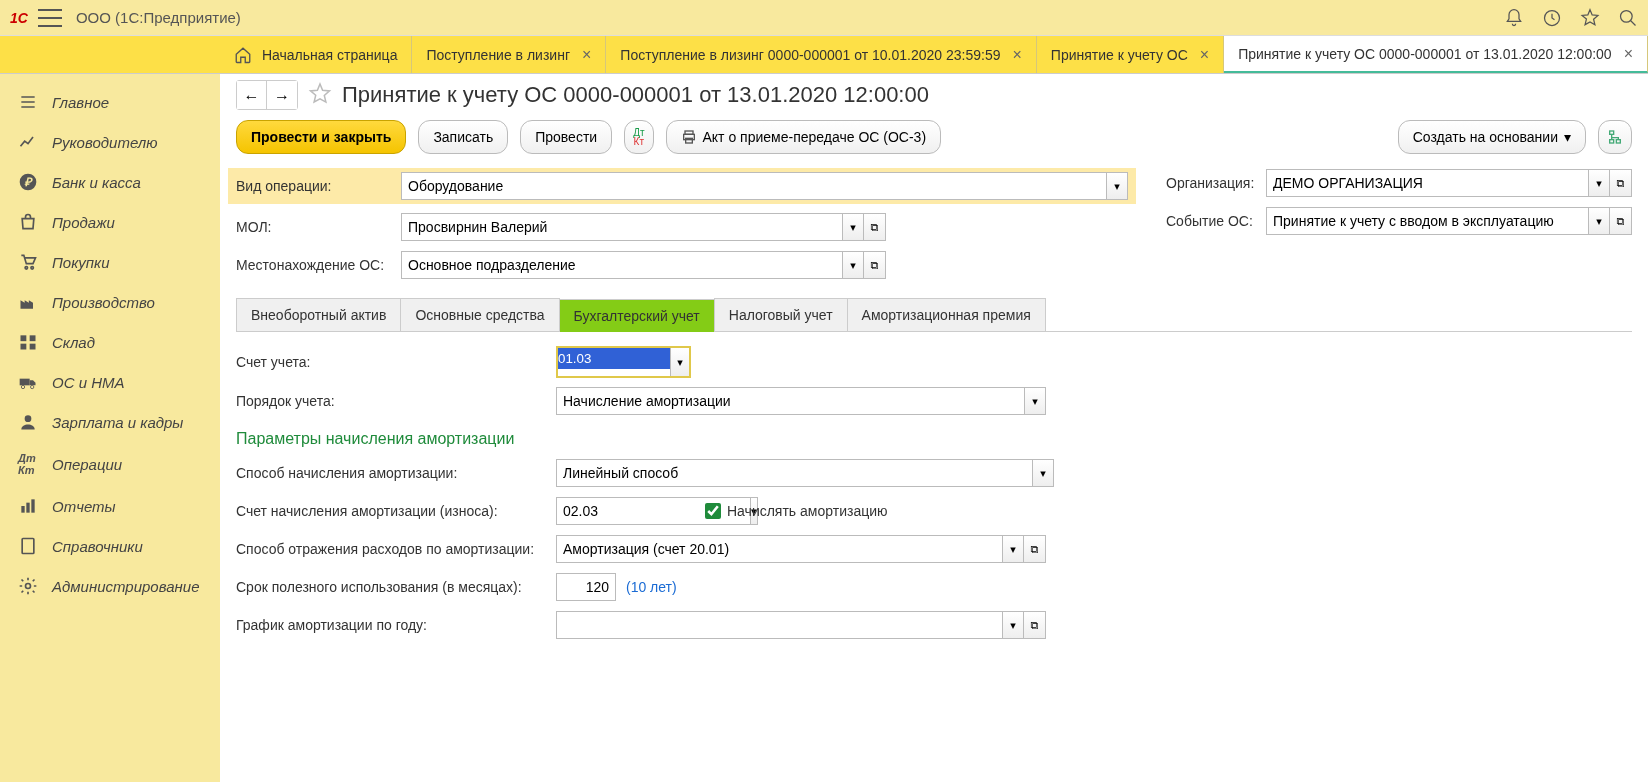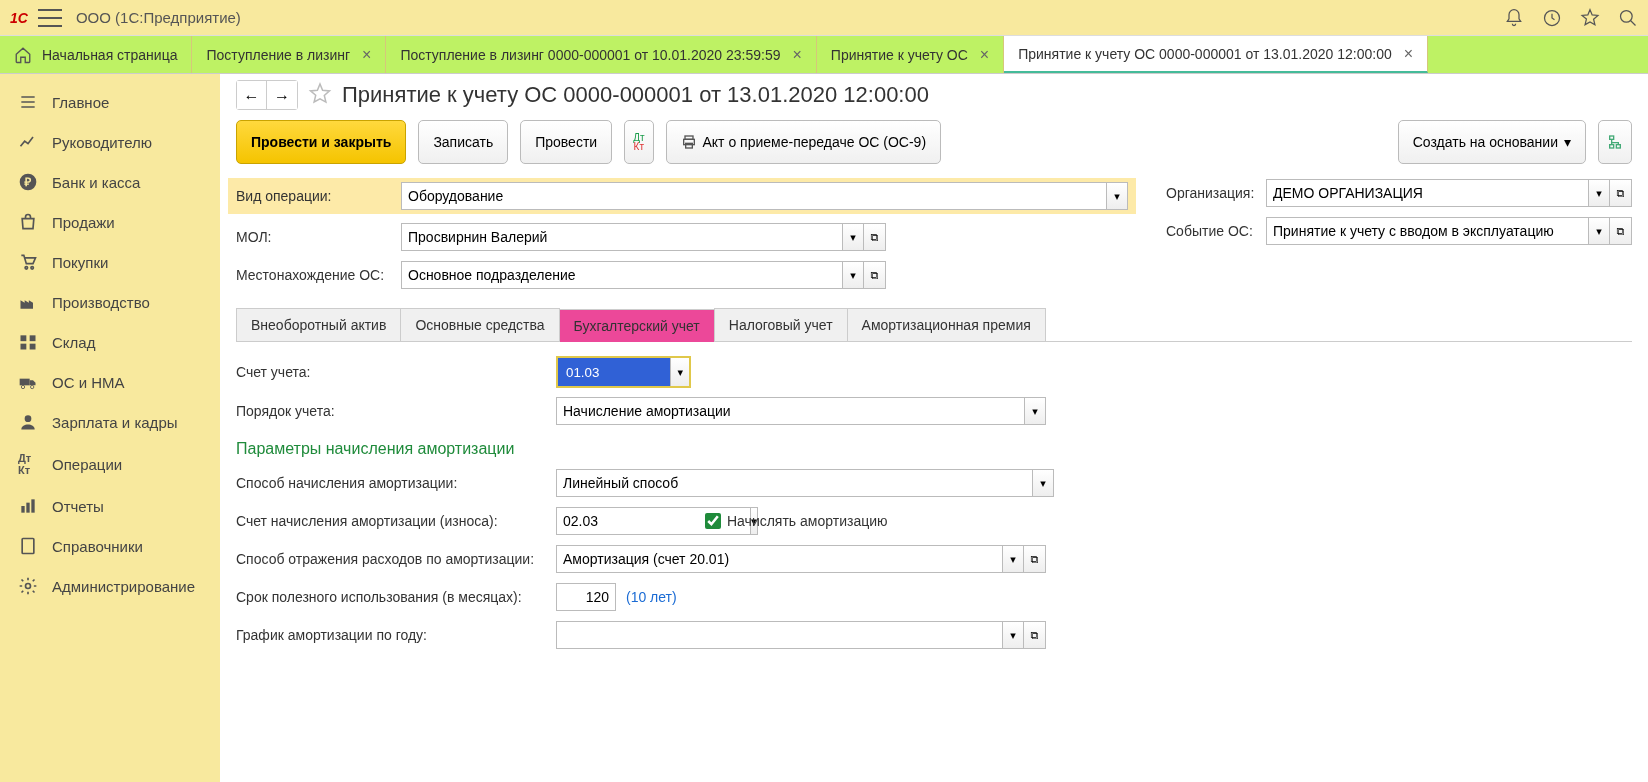--- a/index.html
+++ b/index.html
@@ -6,62 +6,62 @@
 body { background: #fff; font-size: 14px; color: #333; overflow: hidden; }
 
 .topbar { background: #f8e99e; height: 36px; display: flex; align-items: center; padding: 0 10px; border-bottom: 1px solid #ddd; }
 .logo { color: #cc0000; font-weight: bold; font-size: 14px; font-style: italic; margin-right: 10px; }
 .hamburger { width: 24px; height: 18px; display: flex; flex-direction: column; justify-content: space-between; margin-right: 14px; cursor: pointer; }
 .hamburger span { display: block; height: 2px; background: #555; }
 .org-name { font-size: 15px; color: #555; }
 .topbar-right { margin-left: auto; display: flex; gap: 18px; align-items: center; }
 .topbar-right svg { width: 20px; height: 20px; cursor: pointer; }
 
-.tabbar { background: #bef264; height: 38px; display: flex; align-items: stretch; border-bottom: 1px solid #ccc; }
+.tabbar { background: #fde047; height: 38px; display: flex; align-items: stretch; border-bottom: 1px solid #ccc; justify-content: flex-end; }
 .tab { display: flex; align-items: center; padding: 0 14px; border-right: 1px solid #d6c77a; font-size: 14px; color: #333; cursor: pointer; gap: 8px; white-space: nowrap; }
 .tab.home { gap: 10px; }
 .tab.active { background: #fff; border-bottom: 2px solid #4b9; }
 .tab .close { font-size: 16px; color: #666; margin-left: 4px; cursor: pointer; }
 
 .layout { display: flex; height: calc(100vh - 74px); }
-.sidebar { width: 220px; background: #f8e99e; padding: 8px 0; }
+.sidebar { width: 220px; background: #f8e99e; padding: 8px 0; font-style: italic; }
 .side-item { display: flex; align-items: center; gap: 14px; padding: 10px 18px; color: #444; cursor: pointer; font-size: 15px; }
 .side-item svg { width: 20px; height: 20px; flex-shrink: 0; }
 
 .main { flex: 1; background: #fff; padding: 6px 16px; overflow: auto; }
 .title-row { display: flex; align-items: center; gap: 10px; margin-bottom: 10px; }
 .nav-btns { display: flex; border: 1px solid #ccc; border-radius: 3px; background: #fff; }
 .nav-btns button { width: 30px; height: 28px; border: none; background: #fff; cursor: pointer; border-right: 1px solid #ccc; font-size: 16px; }
 .nav-btns button:last-child { border-right: none; }
 .star-icon svg { width: 24px; height: 24px; }
 .page-title { font-size: 22px; font-weight: normal; color: #333; }
 
 .toolbar { display: flex; gap: 12px; align-items: center; margin-bottom: 14px; }
-.btn { height: 44px; padding: 0 14px; border: 1px solid #bbb; border-radius: 5px; background: linear-gradient(#fff,#f0f0f0); cursor: pointer; font-size: 14px; display: flex; align-items: center; gap: 6px; }
+.btn { height: 34px; padding: 0 14px; border: 1px solid #bbb; border-radius: 12px; background: linear-gradient(#fff,#f0f0f0); cursor: pointer; font-size: 14px; display: flex; align-items: center; gap: 6px; }
 .btn.primary { background: linear-gradient(#ffd93d,#f5c400); border-color: #c9a300; font-weight: bold; }
 .btn.icon-only { padding: 0 8px; }
 
 .form-grid { display: grid; grid-template-columns: 900px 1fr; gap: 12px 30px; }
 .form-row { display: flex; align-items: center; margin-bottom: 8px; min-height: 30px; }
 .form-row.highlight { background: #fdeaa8; padding: 4px 8px; margin-left: -8px; }
 .fld-label { width: 165px; font-size: 14px; color: #333; flex-shrink: 0; }
 .fld-label.wide { width: 320px; }
 .fld-input { border: 1px solid #bbb; height: 28px; padding: 0 6px; font-size: 14px; background: #fff; }
 .select-wrap { display: flex; }
 .select-wrap input { border-right: none; }
 .sel-btn { width: 22px; height: 28px; border: 1px solid #bbb; background: linear-gradient(#fff,#eee); cursor: pointer; display: flex; align-items: center; justify-content: center; font-size: 11px; }
 .sel-btn + .sel-btn { border-left: none; }
 
 .tabs-inner { display: flex; border-bottom: 1px solid #ccc; margin-top: 10px; margin-bottom: 14px; }
 .tab-inner { padding: 8px 14px; border: 1px solid #ccc; border-bottom: none; background: #f0f0f0; cursor: pointer; margin-right: -1px; font-size: 14px; }
-.tab-inner.active { background: #ec4899; position: relative; top: 1px; }
+.tab-inner.active { background: #84cc16; position: relative; top: 1px; }
 
 .section-title { color: #1f8b3b; font-size: 16px; margin: 14px 0 10px; }
 .focus-field { border: 2px solid #e0c84a !important; }
-.focus-field input { background: #3061d6; color: #fff; border: none; height: 28px; padding: 0 8px; width: 100%; }
+.focus-field input { background: #3061d6; color: #fff; border: none; height: 21px; padding: 0 0; width: 100%; }
 .link-text { color: #1a6bd4; cursor: pointer; margin-left: 10px; }
 .chk { display: flex; align-items: center; gap: 6px; margin-left: 14px; }
 .chk input { width: 16px; height: 16px; accent-color: #1f8b3b; }
 </style>
 </head>
 <body>
 
 <div class="topbar">
   <span class="logo">1С</span>
   <div class="hamburger">
@@ -225,21 +225,21 @@
       <button class="btn">Провести</button>
       <button class="btn icon-only">
           <span style="font-size:10px;line-height:9px"><span style="color:#1a9c4a">Дт</span><br><span style="color:#d33">Кт</span></span>
         </button>
       <button class="btn">
           <svg width="16" height="16" viewBox="0 0 24 24" stroke="#555" stroke-width="2" fill="none">
             <rect x="6" y="3" width="12" height="5"></rect>
             <rect x="4" y="8" width="16" height="8"></rect>
             <rect x="7" y="14" width="10" height="7"></rect>
           </svg>
-          <span>Акт о приеме-передаче ОС (ОС-9)</span>
+          <span>Акт о приеме-передаче ОС (ОС-3)</span>
         </button>
       <div style="flex:1"></div>
       <button class="btn">
           <span>Создать на основании</span> 
           <span>▾</span>
         </button>
       <button class="btn icon-only">
           <svg width="16" height="16" viewBox="0 0 24 24" stroke="#4a7" stroke-width="2" fill="none">
             <rect x="4" y="3" width="6" height="5"></rect>
             <rect x="4" y="16" width="6" height="5"></rect>

